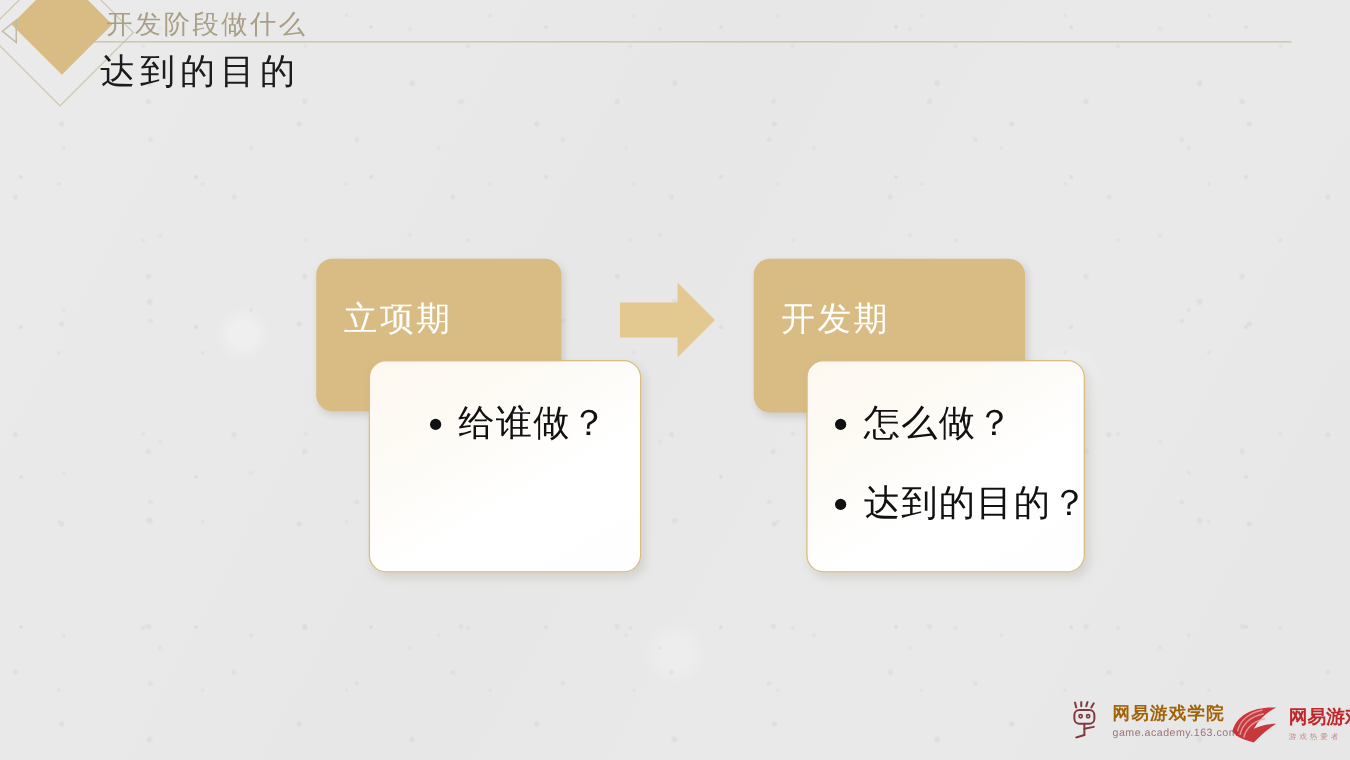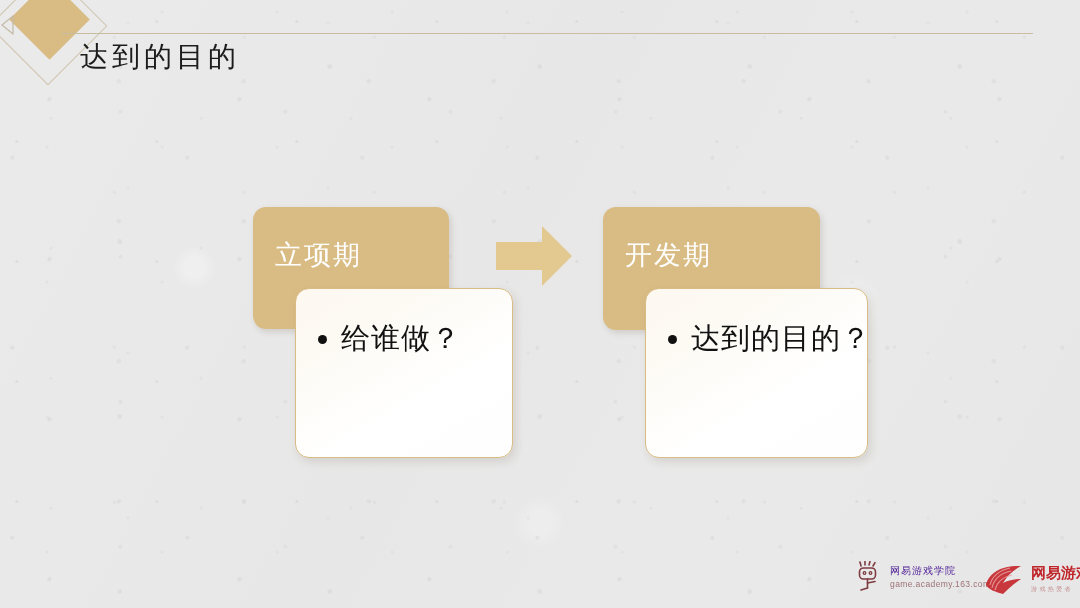--- a/index.html
+++ b/index.html
@@ -130,21 +130,21 @@
 
   
   #arrow { position:absolute; left:496px; top:224px; }
 
   
   #footer { position:absolute; left:855px; top:558px; width:225px; height:46px; }
   .logo { position:absolute; display:flex; align-items:center; }
   #logo-academy { left:0; top:3px; }
   #logo-academy .acad-txt { margin-left:9px; }
   #logo-academy .acad-name {
-    display:block; color:#4c1d95; font-size:10px; letter-spacing:1px; white-space:nowrap;
+    display:block; color:#a16207; font-size:14px; letter-spacing:1px; white-space:nowrap;font-weight:bold;
   }
   #logo-academy .acad-url {
     display:block; color:#9d7276; font-size:8.5px; letter-spacing:.4px; white-space:nowrap; margin-top:1px;
   }
   #logo-games { left:128px; top:5px; }
   #logo-games .game-txt { margin-left:6px; }
   #logo-games .game-name {
     display:block; color:#c0262b; font-size:15px; font-weight:bold; letter-spacing:0px; white-space:nowrap;
   }
   #logo-games .game-slogan {
@@ -160,54 +160,59 @@
 
   <div class="diamond-outline"></div>
   <div class="diamond-solid"></div>
 
   <div class="tri-marker">
     <svg width="16" height="24" viewBox="0 0 16 24">
       <polygon points="13,3 13,21 2,12" fill="none" stroke="#c3baa6" stroke-width="1.2"></polygon>
     </svg>
   </div>
 
+  <div id="kicker">开发阶段做什么</div>
   <div id="rule"></div>
   <div id="title">达到的目的</div>
 </div>
 
 <div id="stage">
 
   <div class="group">
     <div class="phase-box" style="left:253px; top:207px; width:196px; height:122px;">
       <div class="phase-label" style="left:22px; top:30px;">立项期</div>
     </div>
 
     <div class="detail-box" style="left:295px; top:288px; width:218px; height:170px;">
       <ul class="bullets" style="top:30px; padding-left:22px;">
-        <li style="">
+        <li style="justify-content:center;">
           <span class="dot"></span>
           <span>给谁做？</span>
         </li>
       </ul>
     </div>
   </div>
 
   <div id="arrow">
     <svg width="78" height="64" viewBox="0 0 78 64">
       <polygon points="0,18 46,18 46,2 76,32 46,62 46,46 0,46" fill="#e3c890"></polygon>
     </svg>
   </div>
 
   <div class="group">
     <div class="phase-box" style="left:603px; top:207px; width:217px; height:123px;">
       <div class="phase-label" style="left:22px; top:30px;">开发期</div>
     </div>
 
     <div class="detail-box" style="left:645px; top:288px; width:223px; height:170px;">
       <ul class="bullets" style="top:30px; padding-left:22px;">
+        <li style="margin-bottom:24px;">
+          <span class="dot"></span>
+          <span>怎么做？</span>
+        </li>
         <li>
           <span class="dot"></span>
           <span>达到的目的？</span>
         </li>
       </ul>
     </div>
   </div>
 </div>
 
 <div id="footer">

